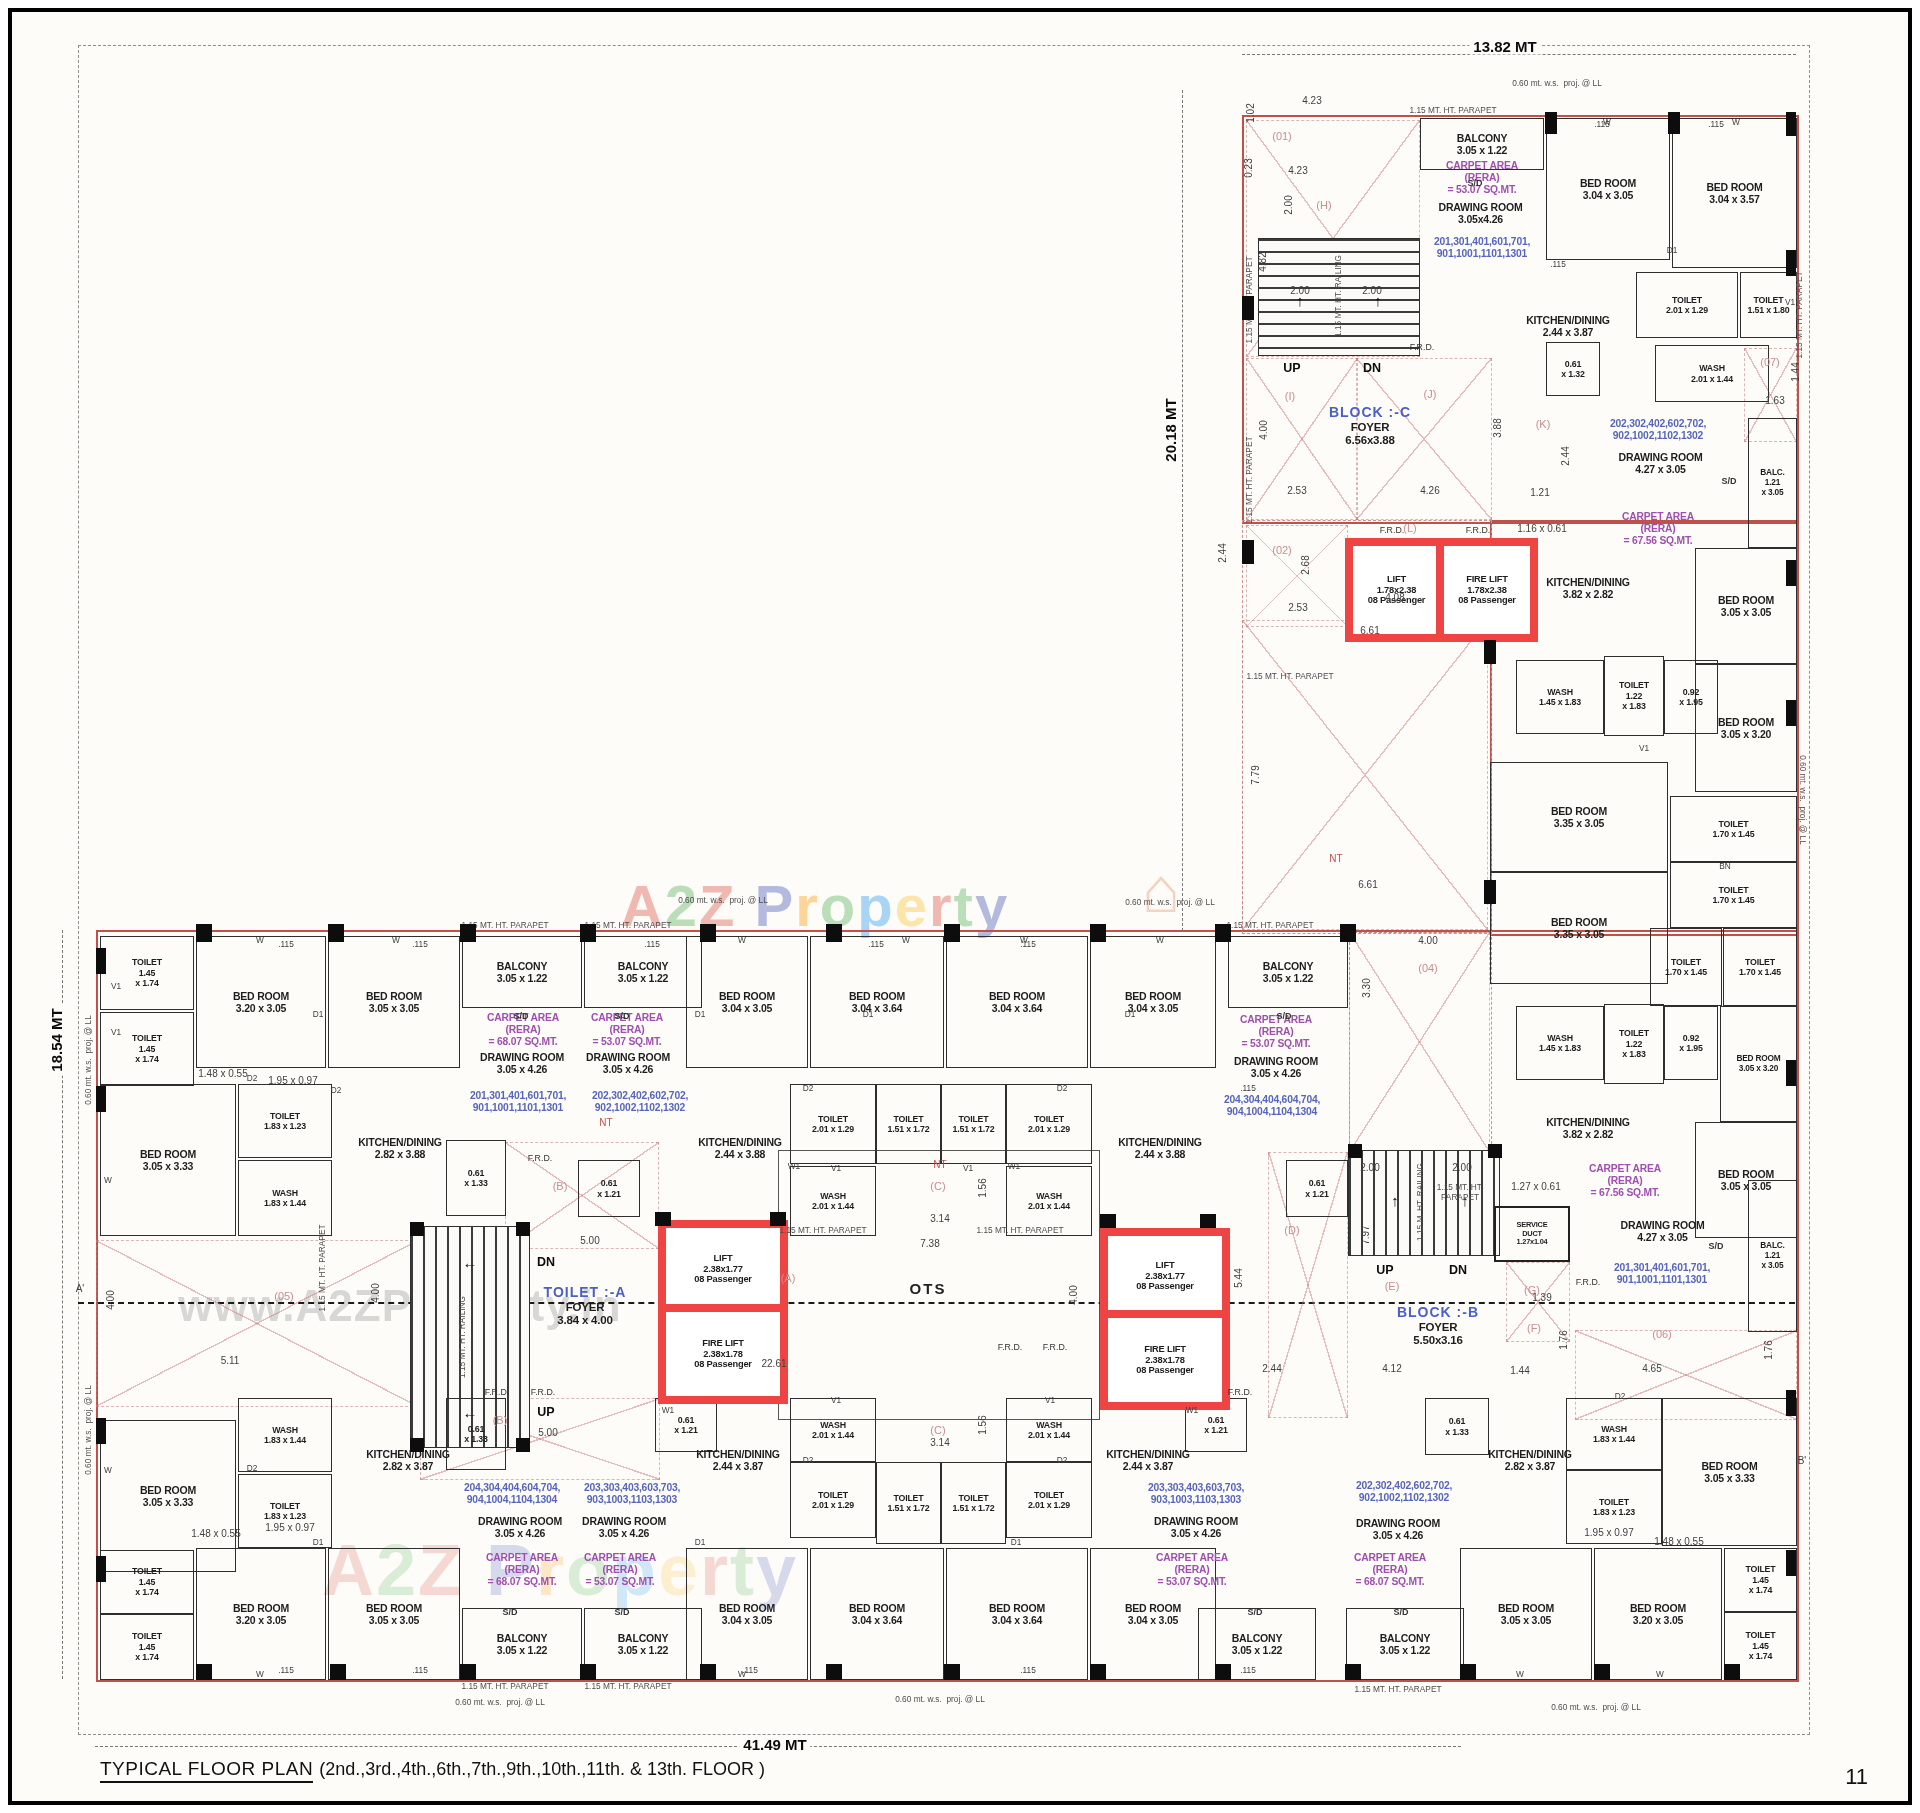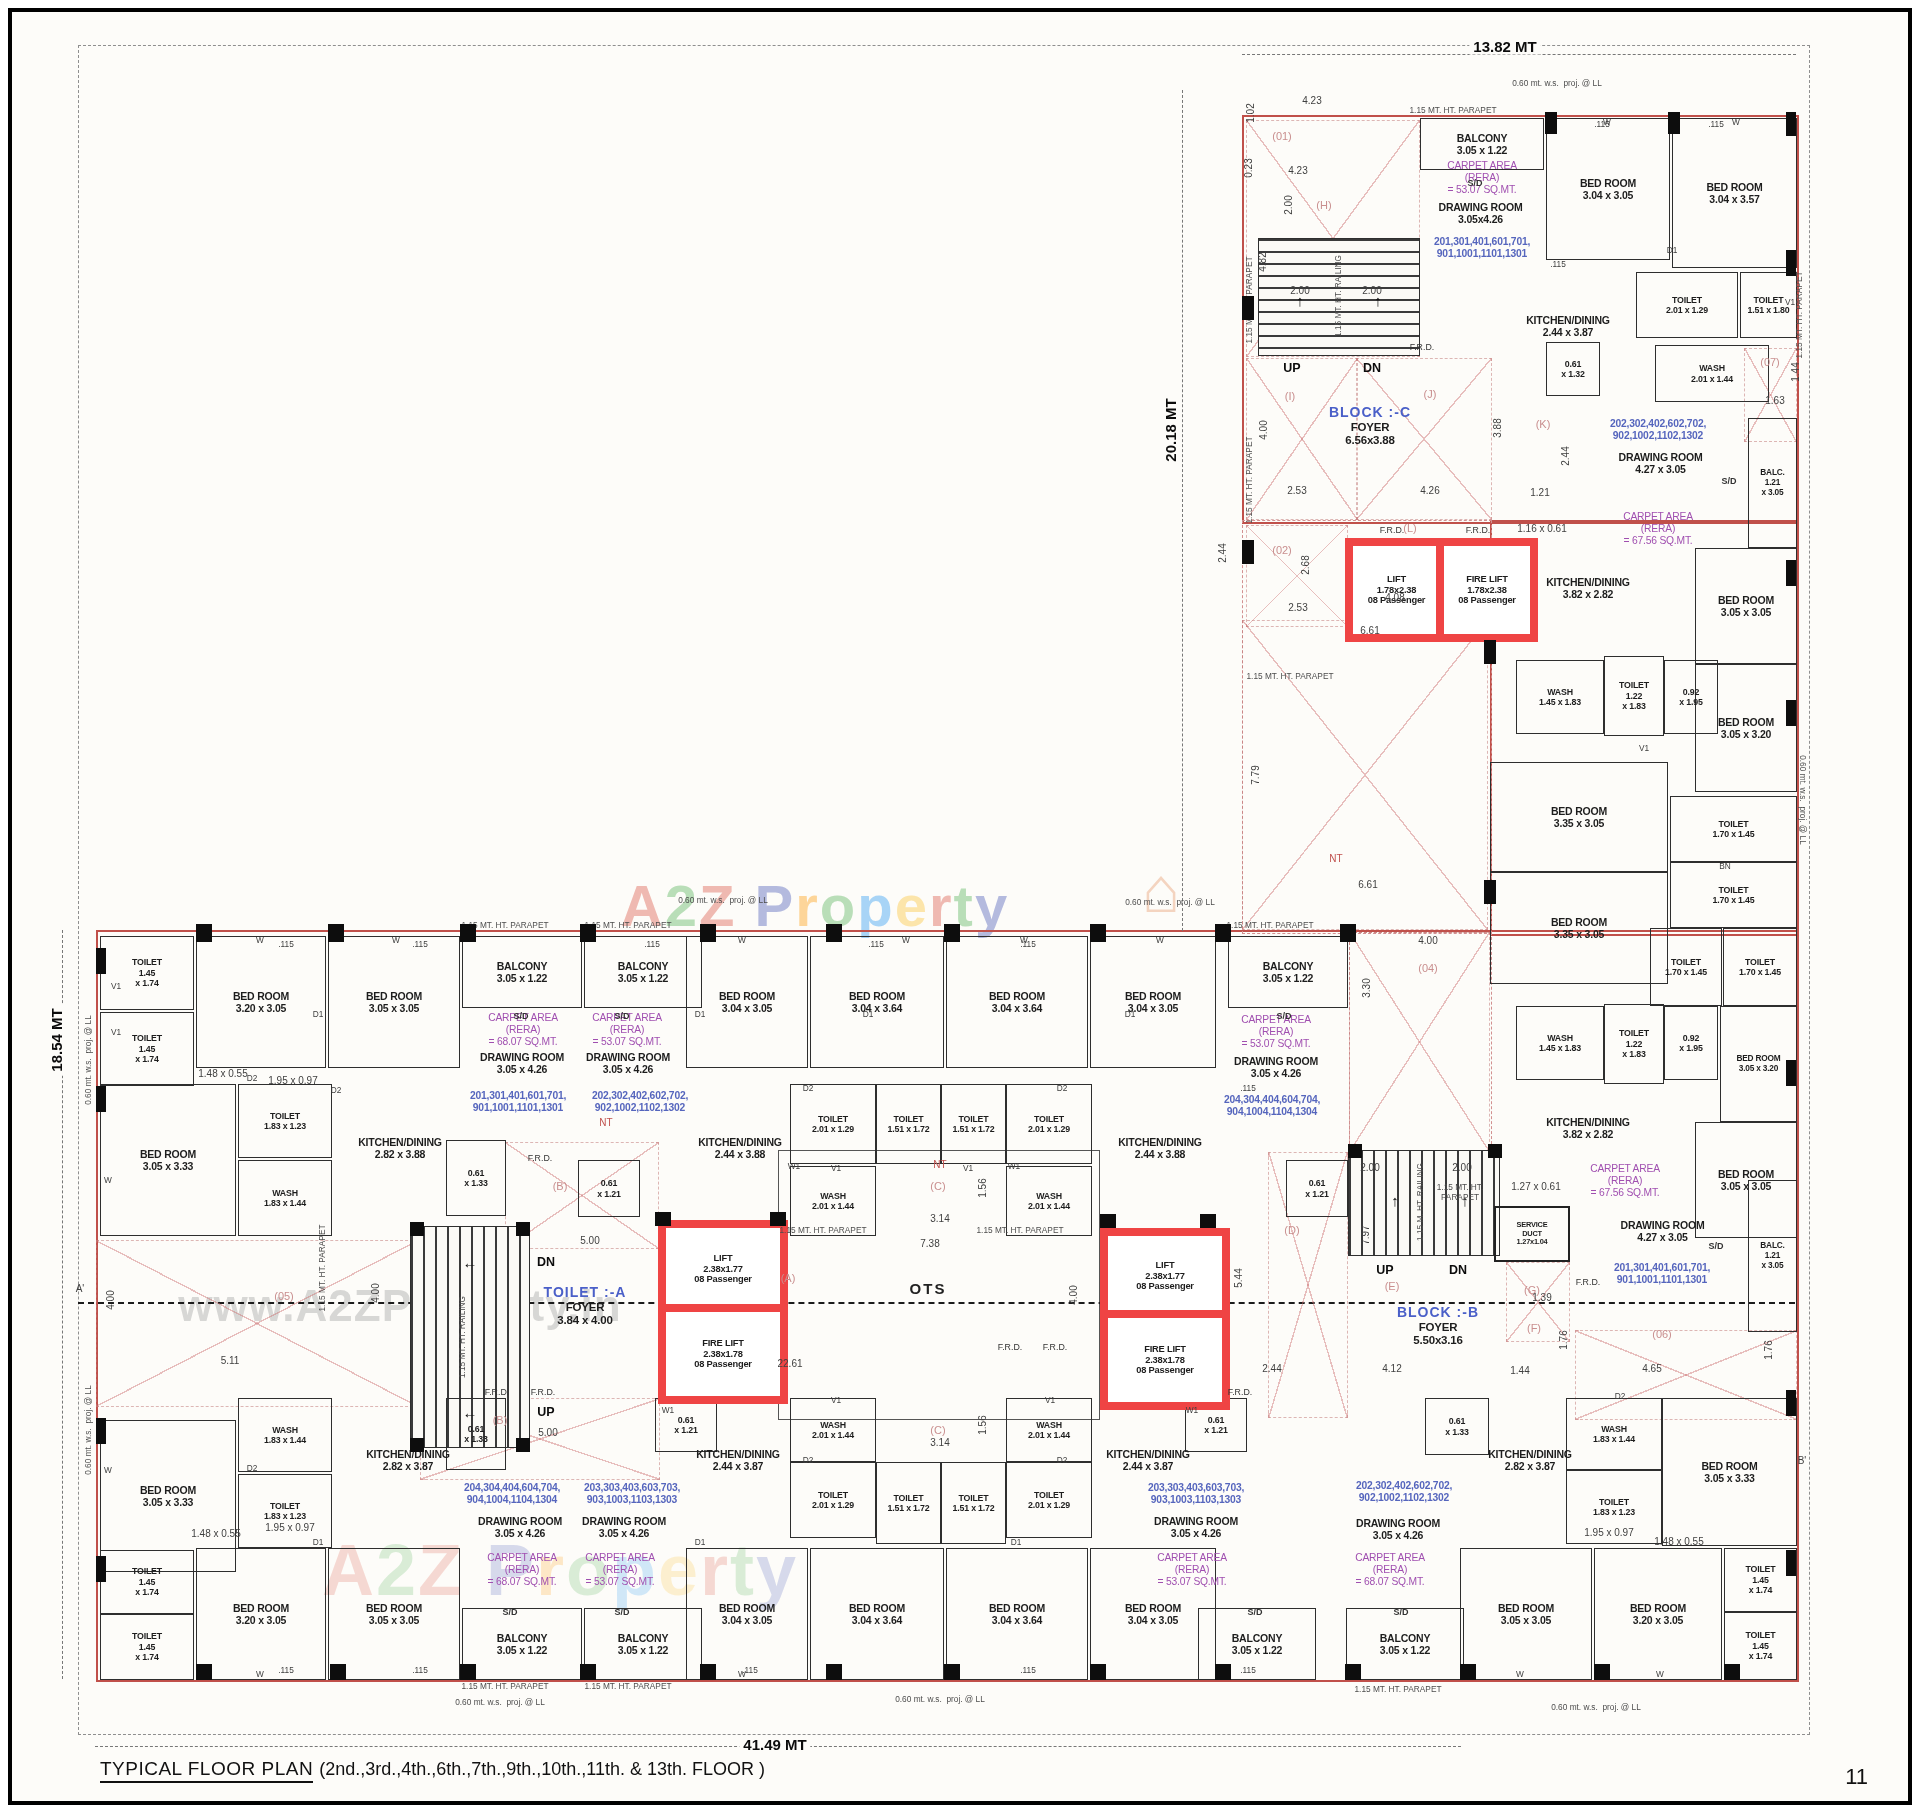--- a/index.html
+++ b/index.html
@@ -9,21 +9,21 @@
   .rm{position:absolute;display:flex;flex-direction:column;align-items:center;justify-content:center;
       text-align:center;color:#1d1d1d;font-size:10.5px;line-height:1.18;border:1.5px solid #2e2e2e;
       font-weight:600;letter-spacing:-.2px;z-index:2;}
   .rm span{display:block;}
   .t-sm{font-size:8.8px;}
   .t-vert{font-size:8.3px;}
   .t-lift{border:8px solid #ef4444;font-size:9.3px;background:#fff;z-index:4;}
   .t-duct{border:2px solid #222;font-size:7.4px;}
   .t-lbl,.t-carpet,.t-nums,.t-foyer{border:none;background:transparent;z-index:3;}
   .t-lbl{font-size:10.5px;}
-  .t-carpet{color:#a04fb0;font-size:10.3px;font-weight:400;}
+  .t-carpet{color:#a04fb0;font-size:10.3px;font-weight:700;}
   .t-nums{color:#5565bd;font-size:10.3px;font-weight:700;}
   .t-foyer{font-size:11.5px;}
   .t-foyer .fl{color:#4a5fc8;font-weight:700;font-size:14px;letter-spacing:1px;}
   .txt{position:absolute;transform:translate(-50%,-50%) rotate(var(--r,0deg));white-space:pre;z-index:5;text-align:center;}
   .dim{font-size:10px;color:#3f3f3f;}
   .dimb{font-size:15px;font-weight:700;color:#0c0c0c;background:#fdfcf9;padding:0 4px;}
   .pk{font-size:11px;color:#c98f8f;}
   .prp{font-size:8.3px;color:#4d4d4d;}
   .frd{font-size:8.8px;color:#333;}
   .sd{font-size:9px;color:#333;font-weight:600;}
@@ -730,21 +730,21 @@
     <div class="txt dim" style="left: 1542px; top: 528px;">1.16 x 0.61</div>
     <div class="txt dim" style="left: 1298px; top: 607px;">2.53</div>
     <div class="txt dim" style="left: 1305px; top: 565px; --r: -90deg;">2.68</div>
     <div class="txt dim" style="left: 1370px; top: 630px;">6.61</div>
     <div class="txt dim" style="left: 1395px; top: 597px;">4.08</div>
     <div class="txt dim" style="left: 1368px; top: 884px;">6.61</div>
     <div class="txt dim" style="left: 1255px; top: 775px; --r: -90deg;">7.79</div>
     <div class="txt dim" style="left: 1428px; top: 940px;">4.00</div>
     <div class="txt dim" style="left: 1366px; top: 988px; --r: -90deg;">3.30</div>
     <div class="txt dim" style="left: 930px; top: 1243px;">7.38</div>
-    <div class="txt dim" style="left: 790px; top: 1363px;">22.61</div>
+    <div class="txt dim" style="left: 774px; top: 1363px;">22.61</div>
     <div class="txt dim" style="left: 940px; top: 1218px;">3.14</div>
     <div class="txt dim" style="left: 982px; top: 1188px; --r: -90deg;">1.56</div>
     <div class="txt dim" style="left: 940px; top: 1442px;">3.14</div>
     <div class="txt dim" style="left: 982px; top: 1425px; --r: -90deg;">1.56</div>
     <div class="txt dim" style="left: 590px; top: 1240px;">5.00</div>
     <div class="txt dim" style="left: 548px; top: 1432px;">5.00</div>
     <div class="txt dim" style="left: 1073px; top: 1295px; --r: -90deg;">4.00</div>
     <div class="txt dim" style="left: 375px; top: 1293px; --r: -90deg;">4.00</div>
     <div class="txt dim" style="left: 110px; top: 1300px; --r: -90deg;">4.00</div>
     <div class="txt dim" style="left: 230px; top: 1360px;">5.11</div>

